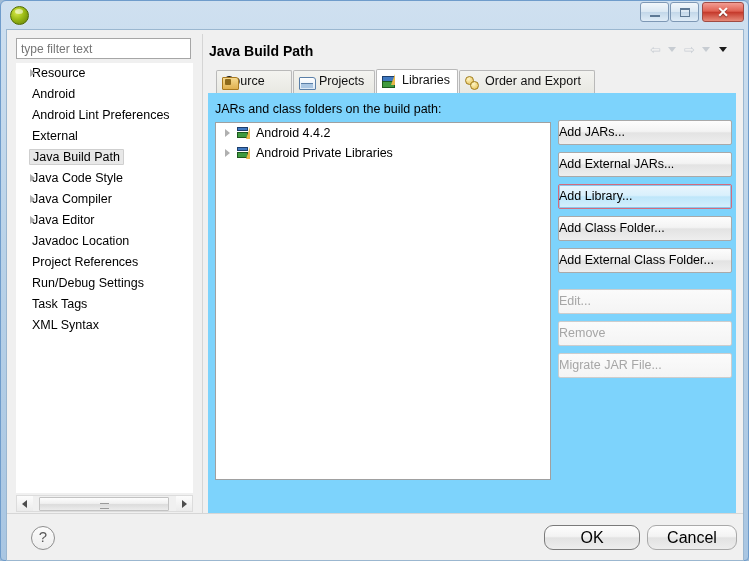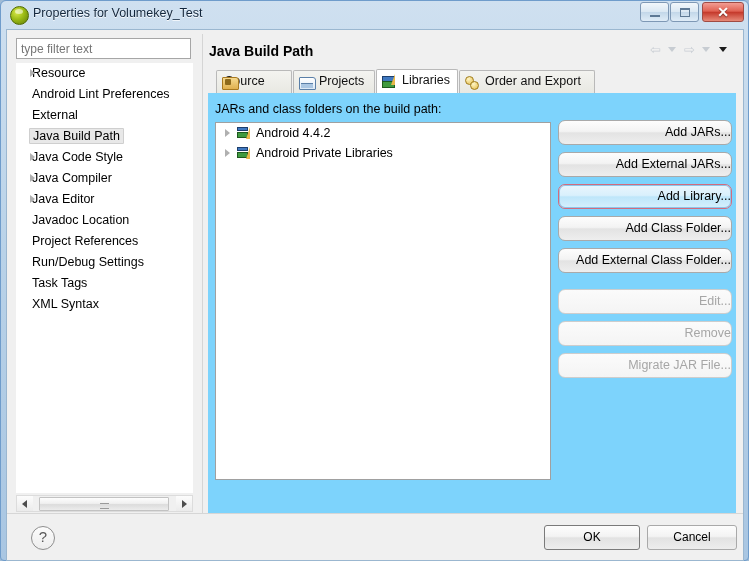--- a/index.html
+++ b/index.html
@@ -226,24 +226,24 @@
   }
   .jar-row .jico{position:absolute;left:21px;top:4px;width:14px;height:12px;}
   .jico .bk1{position:absolute;left:0;top:0;width:11px;height:4px;background:#3f78c0;border:1px solid #1d3f6d;box-sizing:border-box;}
   .jico .bk2{position:absolute;left:0;top:5px;width:11px;height:6px;background:#3f9a3f;border:1px solid #1d5a1d;box-sizing:border-box;}
   .jico .pen{position:absolute;left:9px;top:0;width:0;height:0;border-left:4px solid transparent;border-bottom:12px solid #e8b84b;}
   
   #btncol{position:absolute;left:350px;top:27px;width:174px;}
   .btn{
     position:relative;display:block;width:174px;height:25px;margin-bottom:7px;
     box-sizing:border-box;
-    border:1px solid #a9a9a9;border-radius:7px;
+    border:1px solid #a9a9a9;border-radius:2px;
     background:linear-gradient(to bottom,#fdfdfd 0%,#f3f3f3 45%,#e3e3e3 52%,#eeeeee 100%);
     font-family:"Liberation Sans",sans-serif;font-size:12.5px;color:#000;
-    text-align:right;line-height:23px;cursor:default;
+    text-align:left;line-height:23px;cursor:default;
   }
   .btn.hover{
     border:1px solid #d36b7d;
     background:linear-gradient(to bottom,#eaf6fd 0%,#d9f0fc 45%,#bee6fa 52%,#d6f0fd 100%);
     box-shadow:0 0 0 1px #8ec5e8 inset;
   }
   .btn.disabled{
     color:#a6a6a6;border-color:#cdcdcd;
     background:linear-gradient(to bottom,#fbfbfb 0%,#f4f4f4 100%);
   }
@@ -260,53 +260,53 @@
     color:#5a5a5a;font-size:15px;text-align:center;line-height:20px;
   }
   #ok-btn{
     position:absolute;left:537px;top:11px;width:96px;height:25px;
     border:1px solid #7a7a7a;
   }
   #cancel-btn{
     position:absolute;left:640px;top:11px;width:90px;height:25px;
   }
   #ok-btn,#cancel-btn{
-    box-sizing:border-box;border-radius:3px;
+    box-sizing:border-box;border-radius:9px;
     background:linear-gradient(to bottom,#fdfdfd 0%,#f3f3f3 45%,#e2e2e2 52%,#ededed 100%);
-    font-family:"Liberation Sans",sans-serif;font-size:12px;color:#000;
+    font-family:"Liberation Sans",sans-serif;font-size:16px;color:#000;
     text-align:center;line-height:23px;cursor:default;
   }
   #cancel-btn{border:1px solid #a9a9a9;}
 </style>
 </head>
 <body>
 
 <div id="window">
 
   <div id="titlebar">
     <div id="title-icon"></div>
-    <div id="title-text">Properties for Volumekey_Test</div>
 
     <div class="win-btn" id="btn-min">
       <span class="win-glyph"></span>
     </div>
     <div class="win-btn" id="btn-max">
       <span class="win-glyph"></span>
     </div>
     <div class="win-btn" id="btn-close">
       <span class="win-glyph">✕</span>
     </div>
   </div>
 
   <div id="client">
 
     <div id="leftpanel">
       <input id="filter-input" type="text" placeholder="type filter text" style="">
       <div id="tree">
           <div class="tree-item"><span class="arrow"></span><span class="lbl">Resource</span></div>
+          <div class="tree-item"><span class="lbl">Android</span></div>
           <div class="tree-item"><span class="lbl">Android Lint Preferences</span></div>
           <div class="tree-item"><span class="lbl">External</span></div>
           <div class="tree-item sel"><span class="lbl">Java Build Path</span></div>
           <div class="tree-item"><span class="arrow"></span><span class="lbl">Java Code Style</span></div>
           <div class="tree-item"><span class="arrow"></span><span class="lbl">Java Compiler</span></div>
           <div class="tree-item"><span class="arrow"></span><span class="lbl">Java Editor</span></div>
           <div class="tree-item"><span class="lbl">Javadoc Location</span></div>
           <div class="tree-item"><span class="lbl">Project References</span></div>
           <div class="tree-item"><span class="lbl">Run/Debug Settings</span></div>
           <div class="tree-item"><span class="lbl">Task Tags</span></div>

